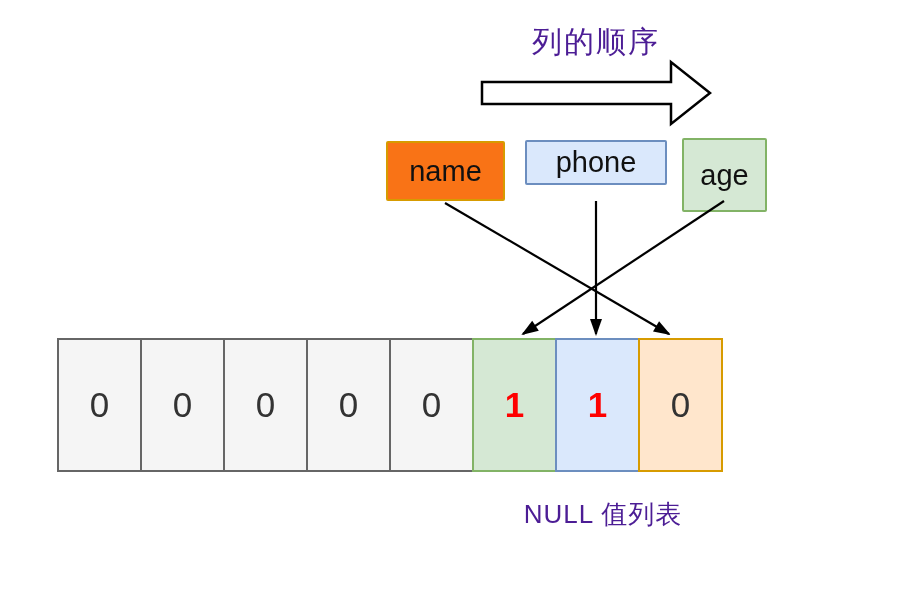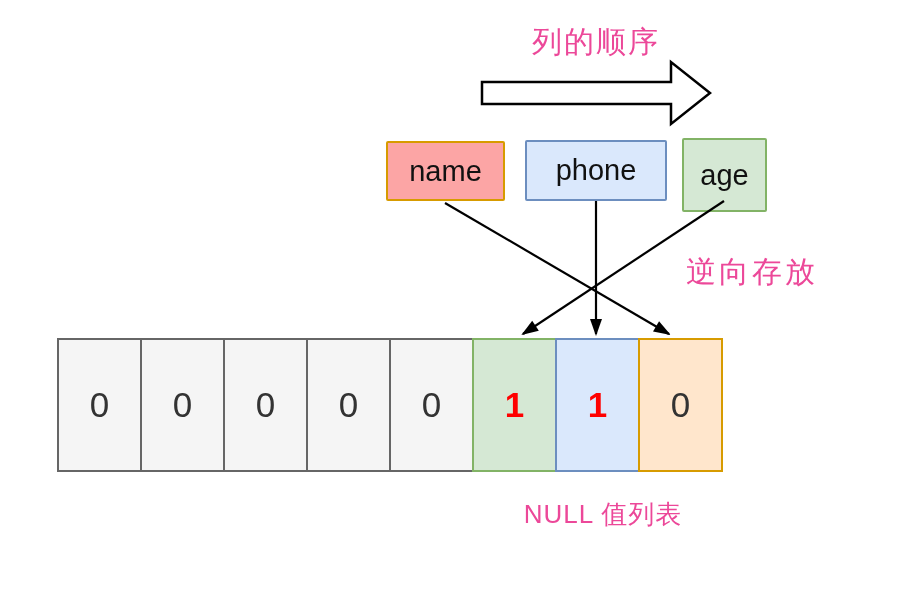--- a/index.html
+++ b/index.html
@@ -10,21 +10,21 @@
   }
   .canvas {
     position: relative;
     width: 922px;
     height: 590px;
     background: #ffffff;
     overflow: hidden;
   }
   .label {
     position: absolute;
-    color: #ec4899;
+    color: #4c1d95;
     white-space: nowrap;
   }
   .top-label {
     left: 482px;
     top: 22px;
     width: 228px;
     text-align: center;
     font-size: 30px;
     letter-spacing: 2px;
   }
@@ -38,21 +38,21 @@
     box-sizing: border-box;
     border: 2px solid;
     border-radius: 2px;
     display: flex;
     align-items: center;
     justify-content: center;
     font-size: 29px;
     color: #111111;
   }
   .colbox.name  { left: 386px; top: 141px; width: 119px; height: 60px; }
-  .colbox.phone { left: 525px; top: 140px; width: 142px; height: 61px; }
+  .colbox.phone { left: 525px; top: 140px; width: 142px; height: 45px; }
   .colbox.age   { left: 682px; top: 138px; width: 85px;  height: 74px; }
   .arrows-overlay {
     position: absolute;
     left: 0; top: 0;
     pointer-events: none;
   }
   .reverse-label {
     left: 686px;
     top: 252px;
     font-size: 30px;
@@ -88,36 +88,35 @@
 <body>
 
 <div class="canvas">
 
   <div class="label top-label">列的顺序</div>
 
   <svg class="big-arrow" width="240" height="70" viewBox="0 0 240 70">
     <polygon points="4,24 193,24 193,4 232,35 193,66 193,46 4,46" fill="#ffffff" stroke="#000000" stroke-width="2.5" stroke-linejoin="miter"></polygon>
   </svg>
 
-  <div class="colbox name" style="background-color: #fca5a5; border-color: rgb(215, 155, 0);">name</div>
+  <div class="colbox name" style="background-color: #f97316; border-color: rgb(215, 155, 0);">name</div>
   <div class="colbox phone" style="background-color: rgb(218, 232, 252); border-color: rgb(108, 142, 191);">phone</div>
   <div class="colbox age" style="background-color: rgb(213, 232, 212); border-color: rgb(130, 179, 102);">age</div>
 
   <svg class="arrows-overlay" width="922" height="590" viewBox="0 0 922 590">
     <defs>
       <marker id="ah" markerWidth="20" markerHeight="14" refX="16" refY="7" orient="auto" markerUnits="userSpaceOnUse">
         <path d="M1,1 L18,7 L1,13 Z" fill="#000000"></path>
       </marker>
     </defs>
     <line x1="445" y1="203" x2="669" y2="334" stroke="#000000" stroke-width="2.2" marker-end="url(#ah)"></line>
     <line x1="596" y1="201" x2="596" y2="334" stroke="#000000" stroke-width="2.2" marker-end="url(#ah)"></line>
     <line x1="724" y1="201" x2="523" y2="334" stroke="#000000" stroke-width="2.2" marker-end="url(#ah)"></line>
   </svg>
 
-  <div class="label reverse-label">逆向存放</div>
 
   <div class="bit-row">
     <div class="bit-cell" style="background-color: rgb(245, 245, 245); border-color: rgb(102, 102, 102); color: rgb(51, 51, 51); font-weight: 400;">0</div>
     <div class="bit-cell" style="background-color: rgb(245, 245, 245); border-color: rgb(102, 102, 102); color: rgb(51, 51, 51); font-weight: 400;">0</div>
     <div class="bit-cell" style="background-color: rgb(245, 245, 245); border-color: rgb(102, 102, 102); color: rgb(51, 51, 51); font-weight: 400;">0</div>
     <div class="bit-cell" style="background-color: rgb(245, 245, 245); border-color: rgb(102, 102, 102); color: rgb(51, 51, 51); font-weight: 400;">0</div>
     <div class="bit-cell" style="background-color: rgb(245, 245, 245); border-color: rgb(102, 102, 102); color: rgb(51, 51, 51); font-weight: 400;">0</div>
     <div class="bit-cell" style="background-color: rgb(213, 232, 212); border-color: rgb(130, 179, 102); color: rgb(255, 0, 0); font-weight: 700;">1</div>
     <div class="bit-cell" style="background-color: rgb(218, 232, 252); border-color: rgb(108, 142, 191); color: rgb(255, 0, 0); font-weight: 700;">1</div>
     <div class="bit-cell" style="background-color: rgb(255, 230, 204); border-color: rgb(215, 155, 0); color: rgb(51, 51, 51); font-weight: 400;">0</div>

